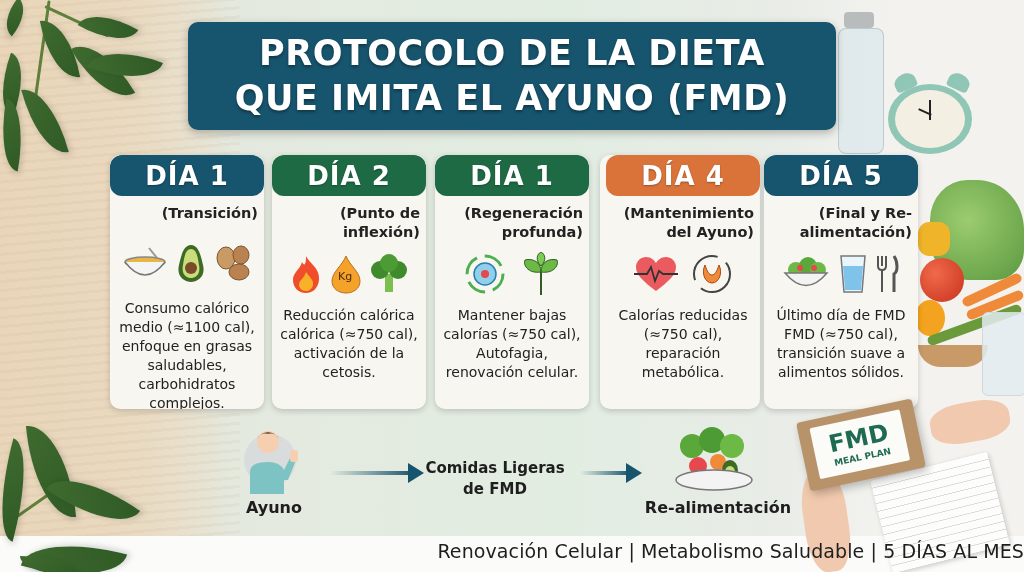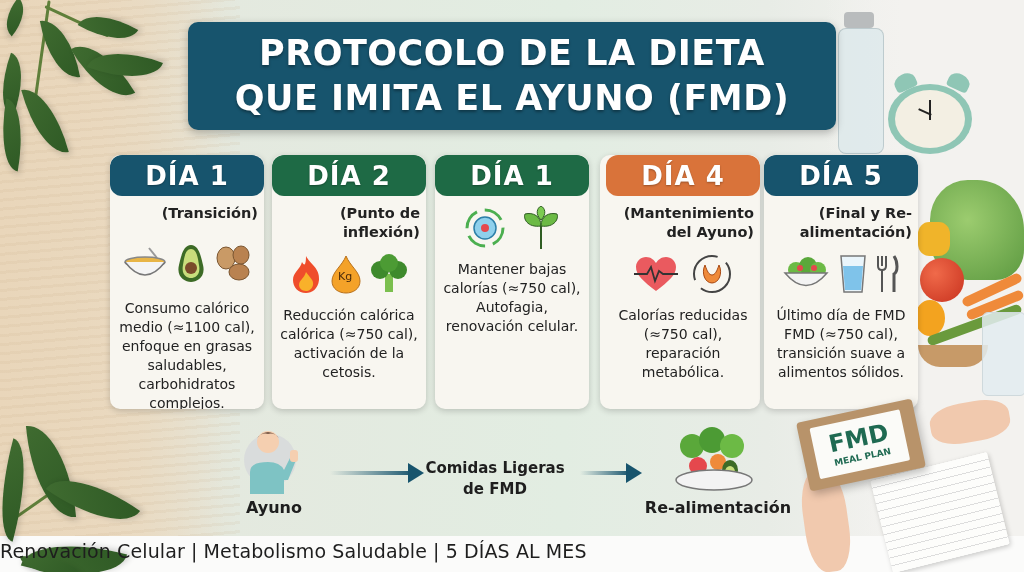--- a/index.html
+++ b/index.html
@@ -22,21 +22,21 @@
   .card{position:absolute;top:155px;width:154px;height:254px;background:#f8f6f0;border-radius:10px;box-shadow:0 2px 6px rgba(0,0,0,.18);overflow:hidden;}
   .card-head{height:41px;display:flex;align-items:center;justify-content:center;color:#fff;font-weight:bold;font-size:26px;letter-spacing:1px;text-shadow:0 1px 2px rgba(0,0,0,.3);border-radius:12px;}
   .card-sub{margin-top:8px;text-align:right;font-weight:bold;font-size:14.5px;line-height:19px;color:#222;padding:0 6px;}
   .card-icons{display:flex;justify-content:center;align-items:center;gap:8px;height:48px;margin:10px 0 6px 0;}
   .card-text{text-align:center;font-size:14px;line-height:19px;color:#222;padding:0 6px;}
 
   .flow-label{position:absolute;font-weight:bold;color:#1e1e1e;text-align:center;}
   .arrow{position:absolute;height:4px;background:linear-gradient(90deg,rgba(23,84,109,0),#17546d);}
   .arrow-head{position:absolute;width:0;height:0;border-top:10px solid transparent;border-bottom:10px solid transparent;border-left:16px solid #17546d;}
 
-  .footer-text{position:absolute;left:0;right:0;top:540px;text-align:left;font-size:19px;color:#1e1e1e;letter-spacing:0.1px;}
+  .footer-text{position:absolute;left:0;right:0;top:540px;text-align:right;font-size:19px;color:#1e1e1e;letter-spacing:0.1px;}
 
   .fmd-box{position:absolute;left:802px;top:410px;width:118px;height:70px;background:#b8936a;border-radius:4px;transform:rotate(-12deg);box-shadow:2px 4px 8px rgba(0,0,0,.25);}
   .fmd-label{position:absolute;left:12px;top:8px;width:92px;height:52px;background:#fbfbf8;border-radius:2px;text-align:center;}
   .fmd-big{color:#1f6a52;font-weight:bold;font-size:24px;line-height:28px;margin-top:6px;}
   .fmd-small{color:#1f6a52;font-weight:bold;font-size:9px;line-height:10px;}
   .notebook{position:absolute;left:880px;top:465px;width:120px;height:95px;background:repeating-linear-gradient(0deg,#fdfdfb 0 7px,#ddd 7px 8px);transform:rotate(-14deg);box-shadow:1px 2px 5px rgba(0,0,0,.2);border-radius:2px;}
   .hand{position:absolute;background:#f1c9ae;border-radius:40%;}
 </style>
 </head>
 <body>
@@ -150,20 +150,21 @@
           <circle cx="28" cy="16" r="9" fill="#3e8a2c"></circle>
           <circle cx="19" cy="9" r="9" fill="#4c9b34"></circle>
         </svg>
     </span>
   </div>
   <div class="card-text">Reducción calórica calórica (≈750 cal), activación de la cetosis.</div>
 </div>
 
 <div class="card" style="left:435px;">
   <div class="card-head" style="background:#1e6a45;">DÍA 1</div>
+  <div class="card-sub">(Regeneración profunda)</div>
   <div class="card-icons" style="gap:14px;">
     <span>
       <svg width="44" height="44" viewBox="0 0 44 44">
           <circle cx="22" cy="22" r="18" fill="none" stroke="#4caf50" stroke-width="3" stroke-dasharray="20 8"></circle>
           <circle cx="22" cy="22" r="11" fill="#8fd0ec" stroke="#2d7fa8" stroke-width="1.5"></circle>
           <circle cx="22" cy="22" r="4" fill="#e5484d"></circle>
         </svg>
     </span>
     <span>
       <svg width="40" height="44" viewBox="0 0 40 44">

